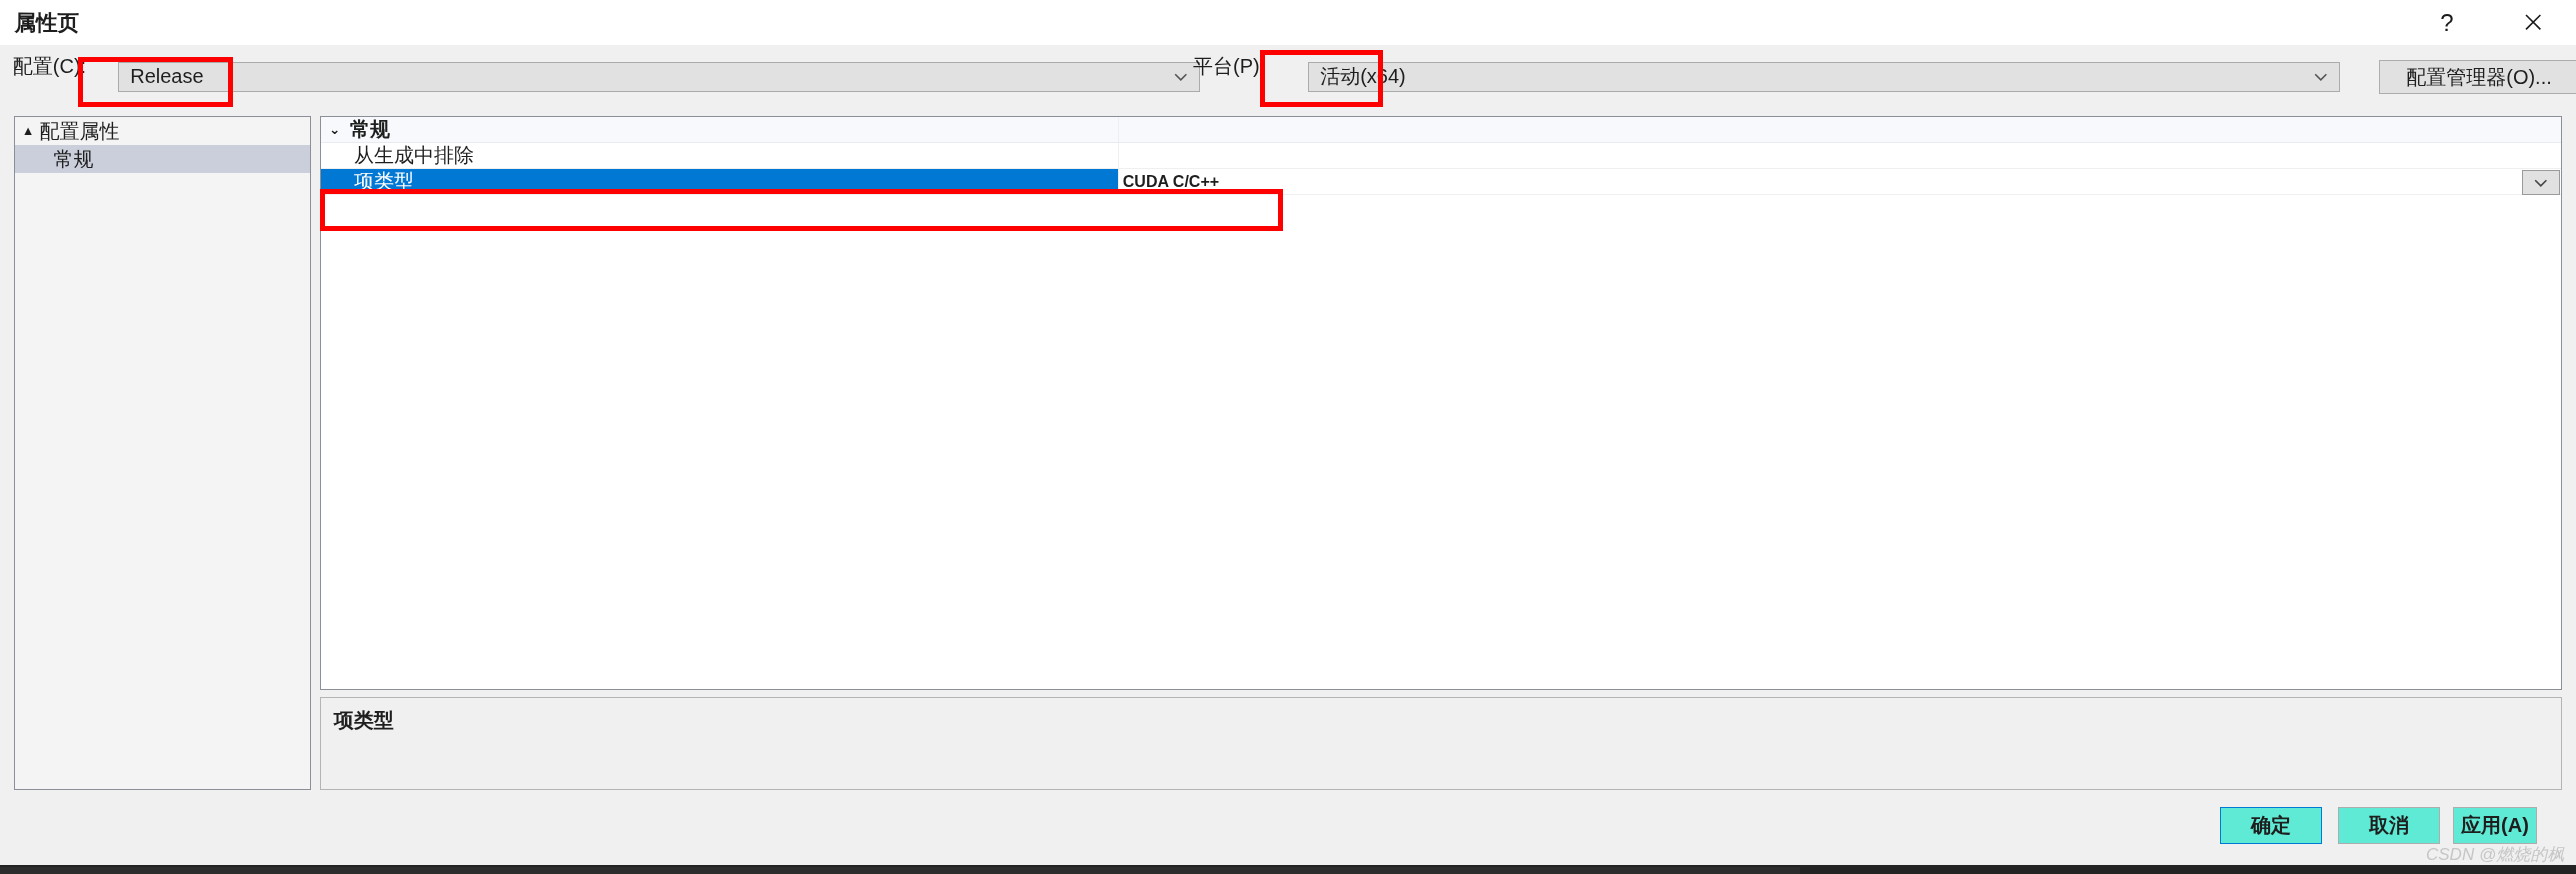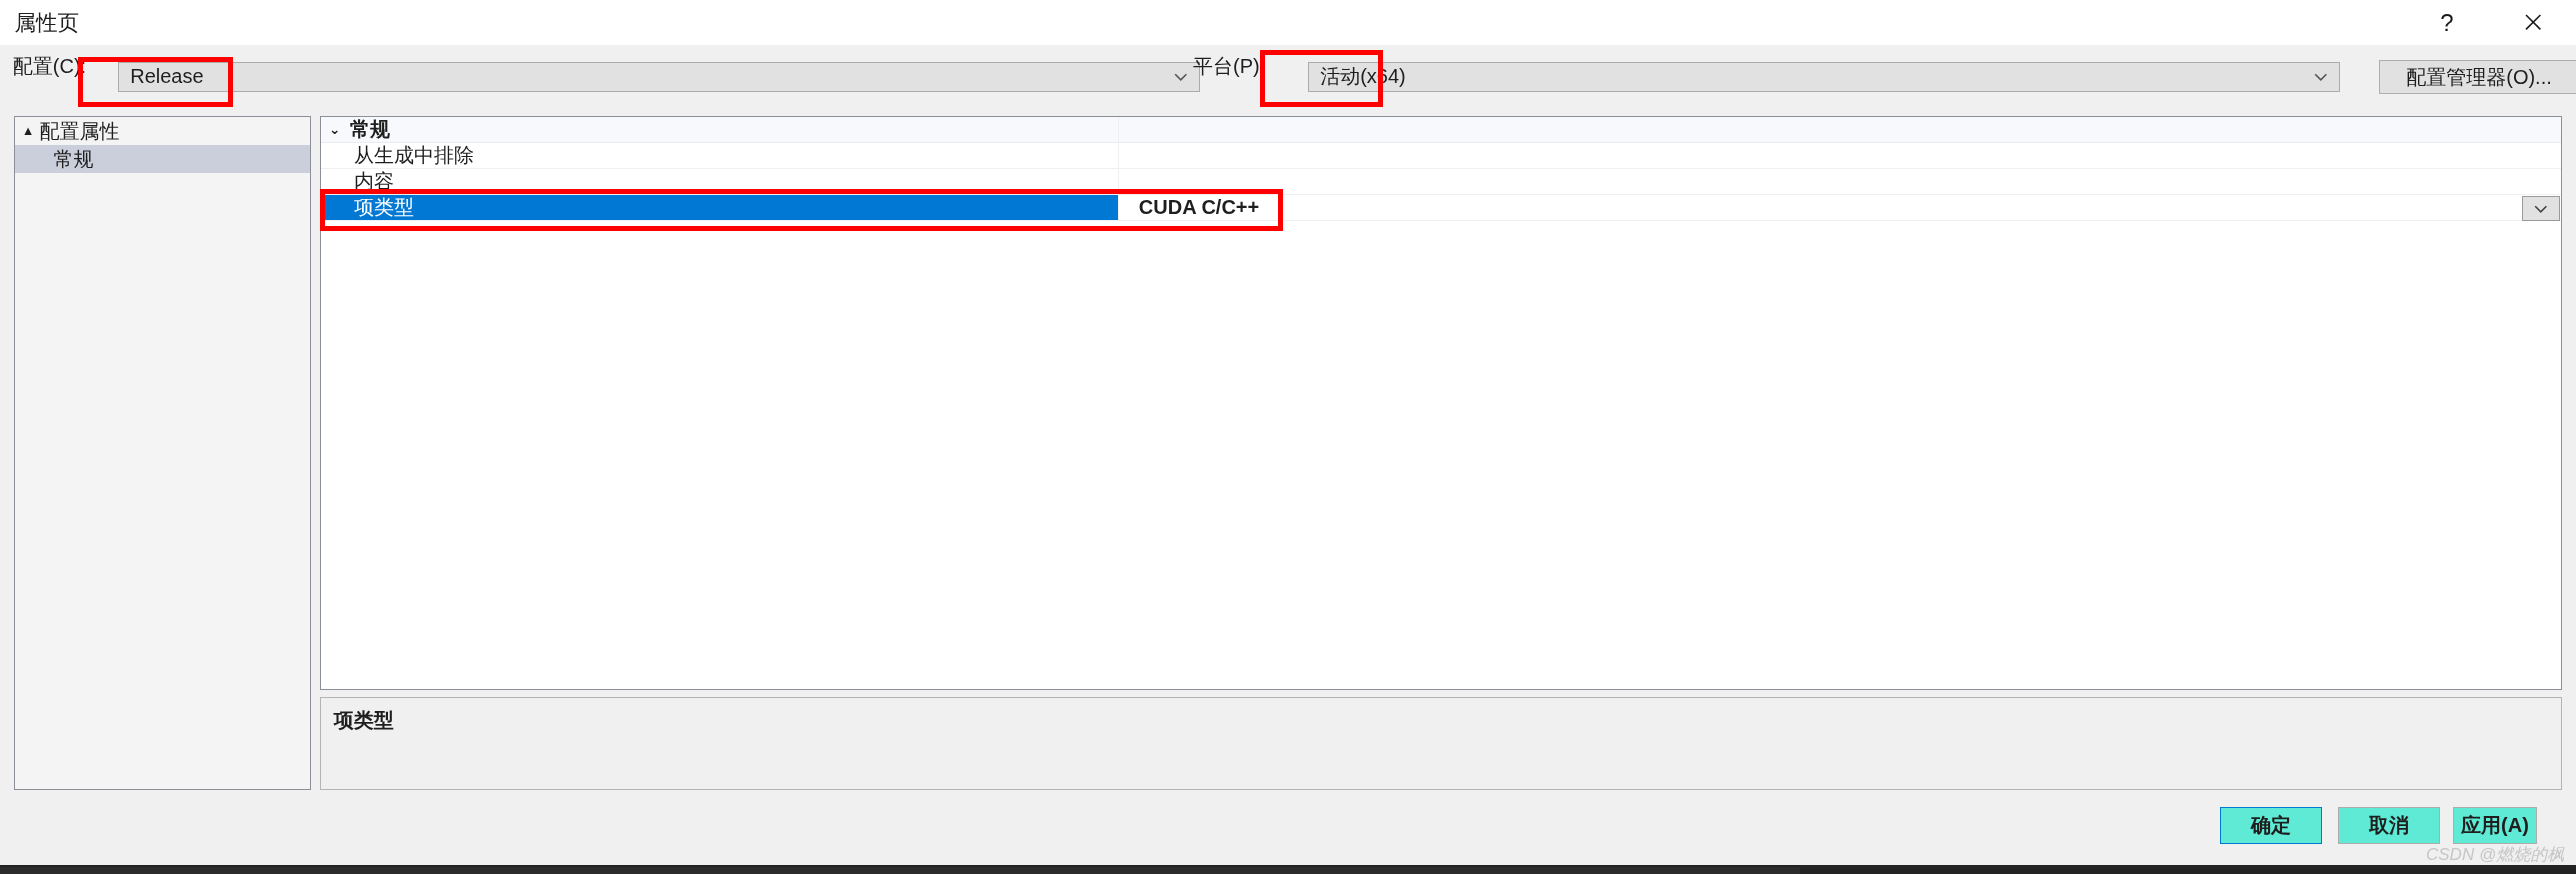--- a/index.html
+++ b/index.html
@@ -34,20 +34,21 @@
     background: #ffffff;
   }
   #title-text {
     position: absolute;
     left: 14.4px;
     top: 9.6px;
     font-size: 21.6px;
     color: #1e1e1e;
     line-height: 25.6px;
     white-space: nowrap;
+    font-weight: bold;
   }
   .caption-btn {
     position: absolute;
     top: 0;
     width: 74px;
     height: 45px;
     display: flex;
     align-items: center;
     justify-content: center;
     font-size: 24px;
@@ -216,23 +217,23 @@
     line-height: 1;
   }
   .grid-sep {
     width: 0.8px;
     height: 100%;
     background: #efefef;
     flex: none;
   }
   .grid-value {
     flex: 1 1 auto;
-    font-size: 20px;
-    color: #1e1e1e;
-    padding-left: 20px;
+    font-size: 16px;
+    color: #1e1e1e;
+    padding-left: 4px;
     box-sizing: border-box;
     white-space: nowrap;
     height: 100%;
     display: flex;
     align-items: center;
   }
   .grid-row.selected .grid-name {
     background: #0078d4;
     color: #ffffff;
   }
@@ -421,25 +422,20 @@
       <div class="grid-sep"></div>
       <div class="grid-value"></div>
     </div>
 
     <div class="grid-row">
       <div class="grid-name">从生成中排除</div>
       <div class="grid-sep"></div>
       <div class="grid-value"></div>
     </div>
 
-    <div class="grid-row">
-      <div class="grid-name">内容</div>
-      <div class="grid-sep"></div>
-      <div class="grid-value"></div>
-    </div>
 
     <div class="grid-row selected">
       <div class="grid-name">项类型</div>
       <div class="grid-sep"></div>
       <div class="grid-value">CUDA C/C++</div>
       <div id="row-dropdown">
         <svg width="17.6" height="11.2" viewBox="0 0 22 14">
             <polyline points="4,4 11,11 18,4" fill="none" stroke="#444" stroke-width="2"></polyline>
           </svg>
       </div>

